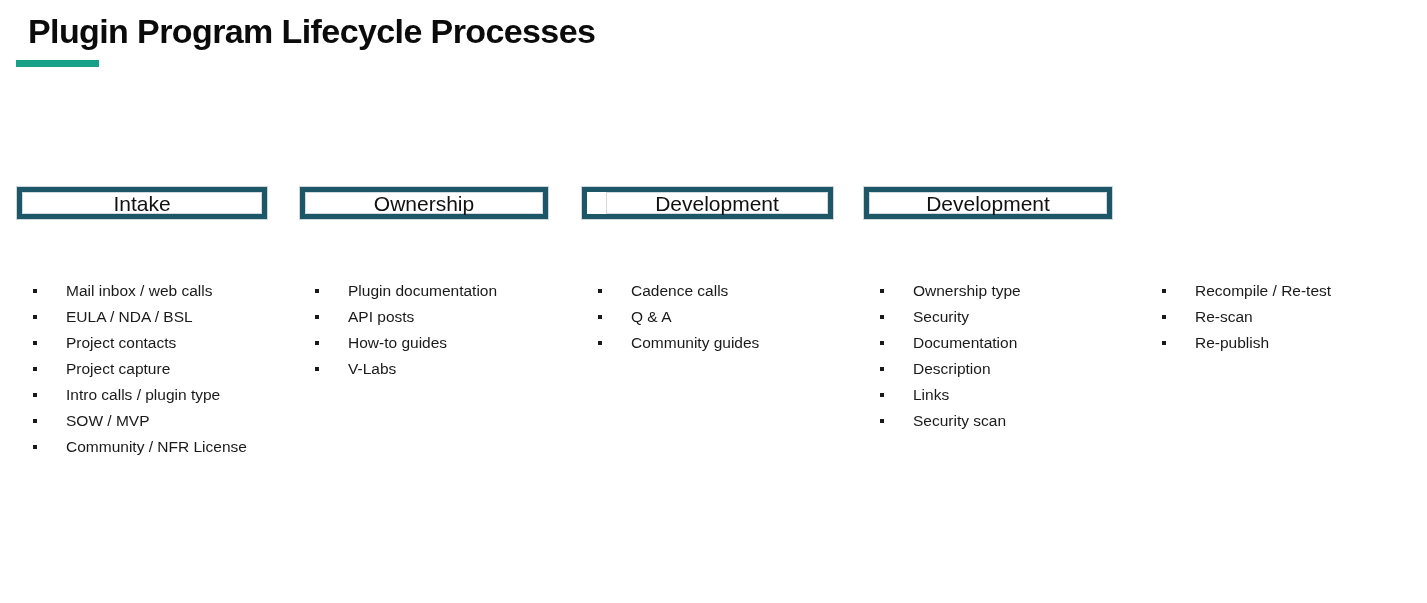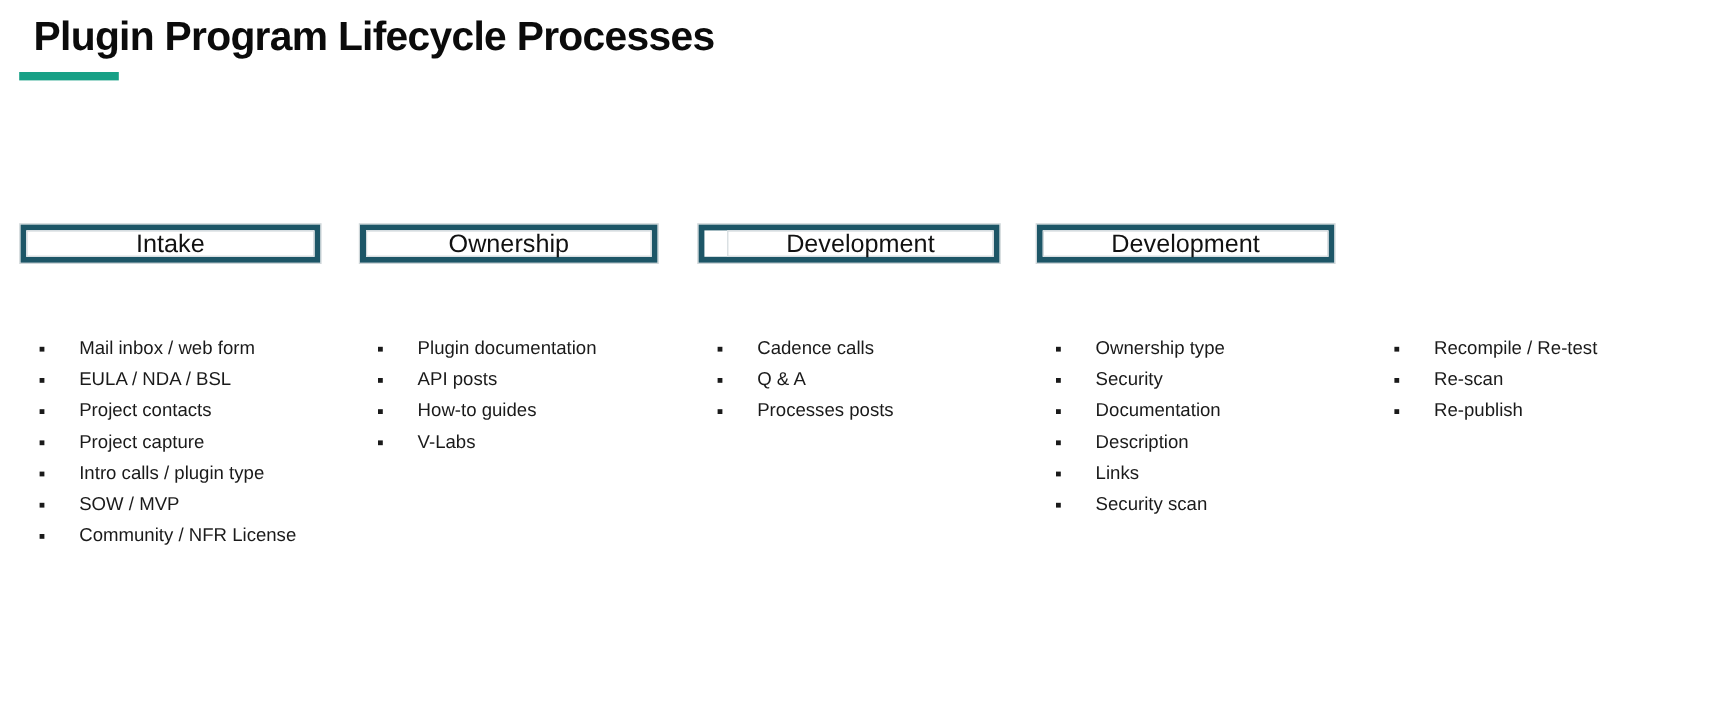--- a/index.html
+++ b/index.html
@@ -121,21 +121,21 @@
 
 <div id="columns">
     <div class="phase-box" style="left: 17px; width: 250px;">
       <div class="phase-box-inner">
         <span class="phase-label">Intake</span>
       </div>
     </div>
     <ul class="bullet-list" style="left: 33px;">
       <li class="bullet-item">
         <span class="bullet-dot"></span>
-        <span class="bullet-text">Mail inbox / web form</span>
+        <span class="bullet-text">Mail inbox / web calls</span>
       </li>
       <li class="bullet-item">
         <span class="bullet-dot"></span>
         <span class="bullet-text">EULA / NDA / BSL</span>
       </li>
       <li class="bullet-item">
         <span class="bullet-dot"></span>
         <span class="bullet-text">Project contacts</span>
       </li>
       <li class="bullet-item">
@@ -187,21 +187,21 @@
       <li class="bullet-item">
         <span class="bullet-dot"></span>
         <span class="bullet-text">Cadence calls</span>
       </li>
       <li class="bullet-item">
         <span class="bullet-dot"></span>
         <span class="bullet-text">Q &amp; A</span>
       </li>
       <li class="bullet-item">
         <span class="bullet-dot"></span>
-        <span class="bullet-text">Processes posts</span>
+        <span class="bullet-text">Community guides</span>
       </li>
     </ul>
     <div class="phase-box" style="left: 864px; width: 248px;">
       <div class="phase-box-inner">
         <span class="phase-label">Development</span>
       </div>
     </div>
     <ul class="bullet-list" style="left: 880px;">
       <li class="bullet-item">
         <span class="bullet-dot"></span>

